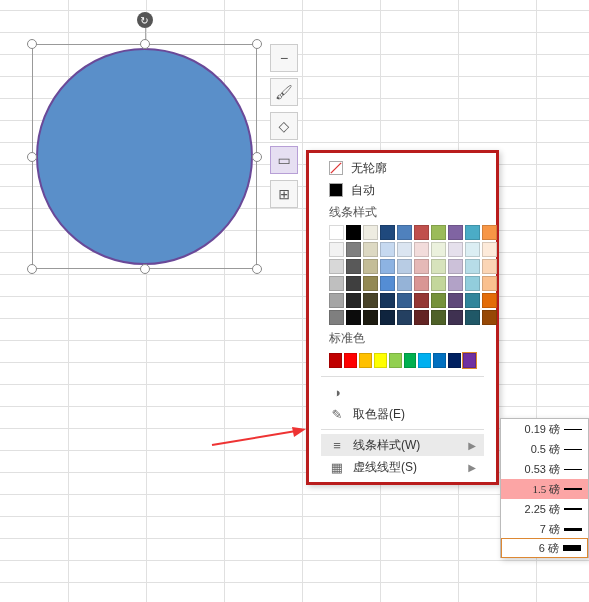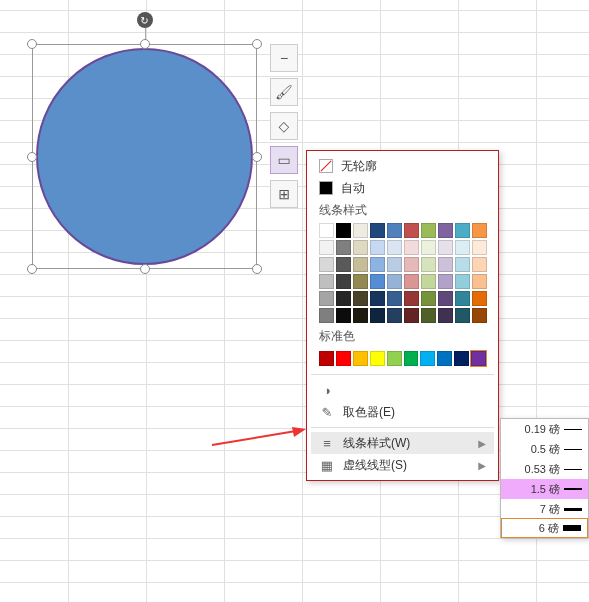--- a/index.html
+++ b/index.html
@@ -82,23 +82,23 @@
   .vbtn.active {
     background: #e6dff2;
     border-color: #b79fd6;
   }
   
   .popup {
     position: absolute;
     left: 306px; top: 150px;
     width: 193px;
     background: #fff;
-    border: 1px solid #b91c1c;
+    border: 3px solid #b91c1c;
     box-shadow: 2px 2px 6px rgba(0,0,0,0.2);
-    padding: 4px 4px;
+    padding: 4px 12px;
   }
   .menu-row {
     display: flex;
     align-items: center;
     padding: 2px 8px;
     height: 22px;
     gap: 8px;
   }
   .menu-row.hover { background: #eaeaea; }
   .menu-row.hover.sub { position:relative; }
@@ -140,21 +140,21 @@
   }
   .wrow {
     display: flex;
     align-items: center;
     justify-content: flex-end;
     height: 20px;
     padding-right: 6px;
     gap: 4px;
     font-size: 11px;
   }
-  .wrow.sel { background: #f0abfc; }
+  .wrow.sel { background: #fca5a5; font-family: Liberation Serif, serif; }
   .wrow.hl { border:1px solid #dd8833; height:20px; margin:-1px 0; }
   .wline {
     flex:0 0 18px;
     border-top-style: solid;
     border-color:#000;
   }
   
   .arrow-anno {
     position:absolute;
     left: 210px; top: 427px;
@@ -326,20 +326,24 @@
     </div>
     <div class="wrow">
       <span>0.53 磅</span>
       <span class="wline" style="border-top-width: 1px;"></span>
     </div>
     <div class="wrow sel">
       <span>1.5 磅</span>
       <span class="wline" style="border-top-width: 2px;"></span>
     </div>
     <div class="wrow">
+      <span>2.25 磅</span>
+      <span class="wline" style="border-top-width: 2.5px;"></span>
+    </div>
+    <div class="wrow">
       <span>7 磅</span>
       <span class="wline" style="border-top-width: 3px;"></span>
     </div>
     <div class="wrow hl">
       <span>6 磅</span>
       <span class="wline" style="border-top-width: 6px;"></span>
     </div>
   </div>
 
 <div class="arrow-anno">

